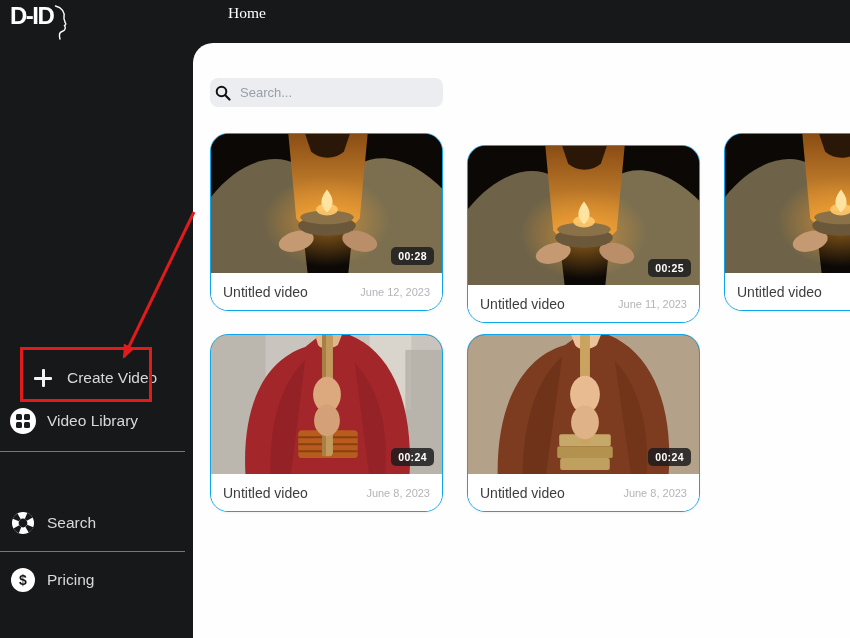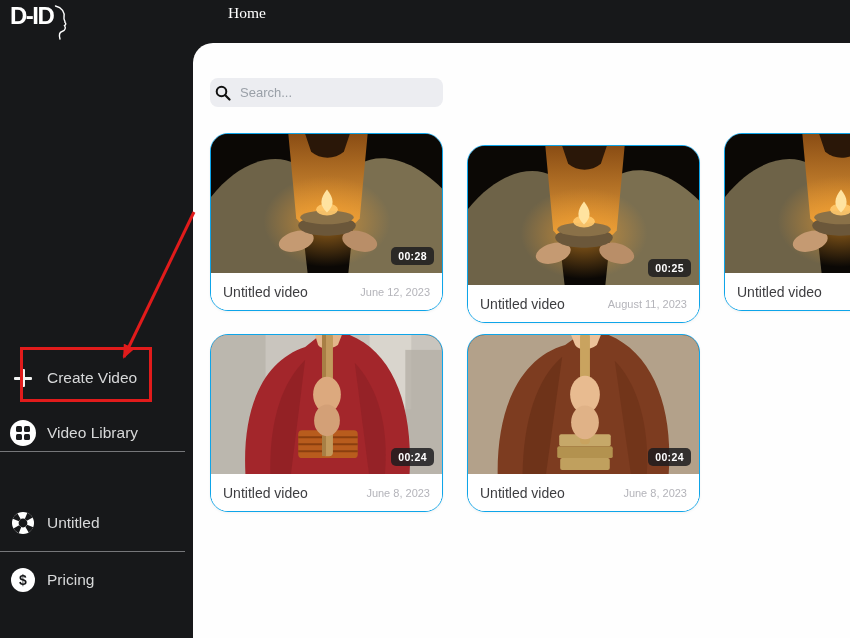--- a/index.html
+++ b/index.html
@@ -18,22 +18,22 @@
   .logo-face { margin-top:1px; }
   .topbar-title { position:absolute; left:228px; top:4px; color:#ffffff; font-size:15.5px; font-weight:400;font-family:Liberation Serif, serif; }
 
   
   .sidebar { position:absolute; left:0; top:43px; width:193px; height:595px; background:#17181a; overflow:hidden; z-index:5; }
   .side-item { position:absolute; left:0; width:193px; height:36px; cursor:pointer; }
   .side-icon { position:absolute; left:10px; top:50%; transform:translateY(-50%); width:26px; height:26px;
                display:flex; align-items:center; justify-content:center; }
   .side-label { position:absolute; left:47px; top:50%; transform:translateY(-50%);
                 color:#d7d8d9; font-size:15.5px; white-space:nowrap; max-width:146px; overflow:hidden; }
-  .si-0 { top:317px; } 
-  .si-1 { top:360px;margin-top:12px; }
+  .si-0 { top:317px;margin-left:20px; } 
+  .si-1 { top:360px; }
   .si-2 { top:418px; }
   .si-3 { top:462px; }
   .si-4 { top:519px; }
   .side-divider { position:absolute; left:0; width:185px; height:1px; background:#76777a; }
   .sd-0 { top:408px; }  
   .sd-1 { top:508px; }  
 
   
   .ic-plus { position:relative; width:20px; height:20px; }
   .ic-plus::before { content:""; position:absolute; left:1px; top:9px; width:18px; height:2.5px; background:#f3f3f3; border-radius:1px; }
@@ -170,21 +170,21 @@
   </div>
   <div class="side-divider sd-0"></div>
   <div class="side-item si-3">
     <span class="side-icon">
       <svg width="24" height="24" viewBox="0 0 24 24">
         <circle cx="12" cy="12" r="11" fill="#ffffff"></circle>
         <circle cx="12" cy="12" r="7.75" fill="none" stroke="#17181a" stroke-width="6.6" stroke-dasharray="5 7.17" transform="rotate(22 12 12)"></circle>
         <circle cx="12" cy="12" r="4.4" fill="#17181a"></circle>
       </svg>
     </span>
-    <span class="side-label">Untitled</span>
+    <span class="side-label">Search</span>
   </div>
   <div class="side-divider sd-1"></div>
   <div class="side-item si-4">
     <span class="side-icon">
         <span class="ic-dollar"></span>
       </span>
     <span class="side-label">Pricing</span>
   </div>
 </nav>
 
@@ -213,21 +213,21 @@
 
   <div class="card c1">
     <div class="thumb-wrap">
       <svg class="thumb">
           <use href="#thumb-gold"></use>
         </svg>
       <span class="badge">00:25</span>
     </div>
     <div class="card-footer">
       <span class="card-title">Untitled video</span>
-      <span class="card-date">August 11, 2023</span>
+      <span class="card-date">June 11, 2023</span>
     </div>
   </div>
 
   <div class="card c2">
     <div class="thumb-wrap">
       <svg class="thumb">
           <use href="#thumb-gold"></use>
         </svg>
 
     </div>

